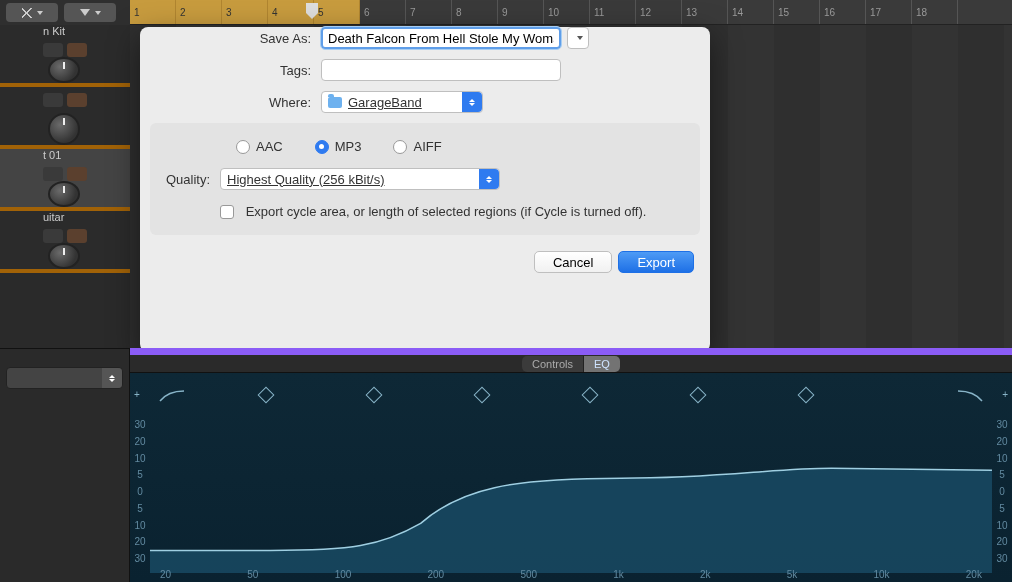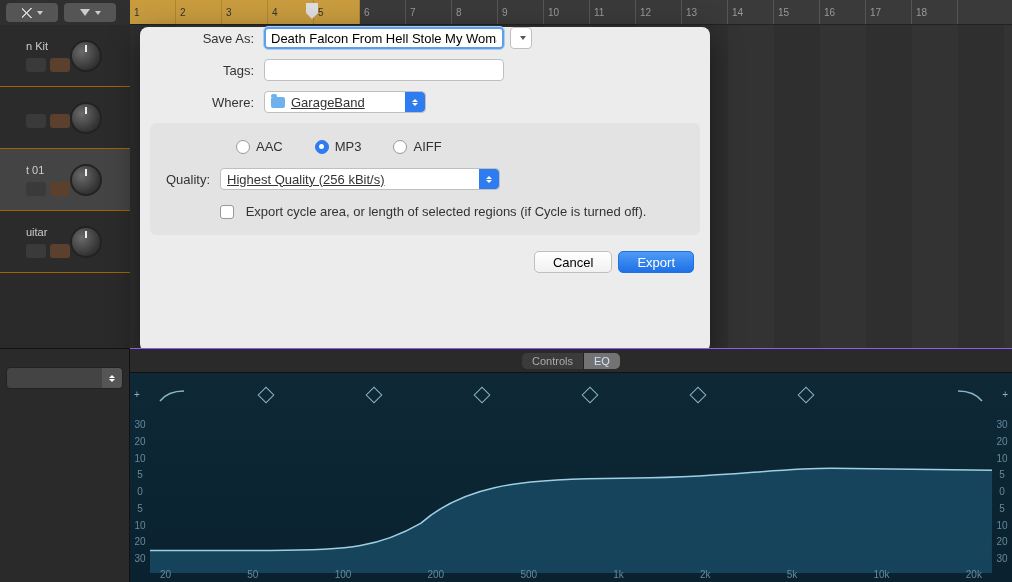--- a/index.html
+++ b/index.html
@@ -10,21 +10,21 @@
     .toolbtn { display:flex; align-items:center; justify-content:center; width:42px; height:19px; background:#555; border-radius:4px; color:#ccc; font-size:10px; gap:2px;}
     .toolbtn.split { width:52px; }
     .caret { width:0; height:0; border-left:3px solid transparent; border-right:3px solid transparent; border-top:4px solid #ccc; margin-left:3px; display:inline-block;}
     .scissor-ic { width:10px; height:10px; display:inline-block; background:
       linear-gradient(45deg, transparent 45%, #ccc 45% 55%, transparent 55%),
       linear-gradient(-45deg, transparent 45%, #ccc 45% 55%, transparent 55%); }
     .funnel-ic { width:0; height:0; border-left:5px solid transparent; border-right:5px solid transparent; border-top:7px solid #ccc; display:inline-block; }
 
     
     .tracks { position:absolute; left:0; top:25px; width:130px; background:#2b2b2b; }
-    .track { position:relative; height:62px; border-bottom:1px solid #a16207; display:flex; align-items:center; padding-left:4px; padding-right:4px; justify-content:center;}
+    .track { position:relative; height:62px; border-bottom:4px solid #a16207; display:flex; align-items:center; padding-left:4px; padding-right:4px; justify-content:space-between;flex-direction:column;}
     .track.selected { background:#444; }
     .trk-label { color:#ccc; font-size:11px; }
     .trk-sub { display:flex; gap:4px; margin-top:6px; }
     .mini-btn { width:20px; height:14px; border-radius:3px; background:#3a3a3a; display:flex; align-items:center; justify-content:center; font-size:8px; color:#ccc; }
     .mini-btn.hp { background:#5b402e; color:#ffb060; }
     .knob { width:32px; height:32px; border-radius:50%; background:radial-gradient(circle at 35% 35%, #6a6a6a, #333 70%); border:2px solid #222; position:relative; margin-right:2px; }
     .knob::after { content:''; position:absolute; top:3px; left:50%; width:2px; height:7px; background:#eee; transform:translateX(-50%); }
     .trk-stack { display:flex; flex-direction:column; }
 
     
@@ -33,21 +33,21 @@
     .ruler-cell { width:46px; border-right:1px solid #555; color:#999; font-size:10px; padding-left:4px; display:flex; align-items:center; }
     .ruler-cell.cycle { background:#c79b3e; color:#333; border-right:1px solid #b08530;}
     .playhead { position:absolute; top:3px; left:182px; width:12px; height:10px; background:#ddd; transform:translateX(-50%);}
     .playhead::after { content:''; position:absolute; top:10px; left:0; width:0; height:0; border-left:6px solid transparent; border-right:6px solid transparent; border-top:6px solid #ddd;}
     .grid { position:absolute; top:25px; left:0; right:0; bottom:0; background-image:repeating-linear-gradient(to right, #2f2f2f 0 46px, #333 46px 92px); }
 
     
     .dialog { position:absolute; left:140px; top:27px; width:570px; height:325px; background:#ececec; border-radius:8px; box-shadow:0 10px 30px rgba(0,0,0,0.5); color:#333; font-size:13px; }
     .dlg-title { text-align:center; padding:14px 0 10px; font-size:13px; color:#444; }
     .dlg-row { display:flex; align-items:center; margin-bottom:10px; }
-    .dlg-lbl { width:124px; text-align:right; padding-right:10px; }
+    .dlg-lbl { width:181px; text-align:right; padding-right:10px; }
     .txtin { border:1px solid #bfbfbf; border-radius:4px; height:22px; padding:2px 5px; font-size:13px; background:#fff; }
     .txtin.focus { border:2px solid #5f9ee9; outline:1px solid #a7cdf2; }
     .expand-btn { width:22px; height:22px; border:1px solid #bfbfbf; border-radius:4px; margin-left:6px; background:#fff; display:flex; align-items:center; justify-content:center; }
     .popup { position:relative; border:1px solid #bfbfbf; border-radius:4px; height:22px; background:#fff; padding:2px 24px 2px 6px; display:flex; align-items:center;text-decoration:underline; }
     .popup-cap { position:absolute; right:0; top:0; bottom:0; width:20px; background:#2f7bf0; border-radius:0 4px 4px 0; display:flex; flex-direction:column; align-items:center; justify-content:center; gap:1px; }
     .popup-cap::before, .popup-cap::after { content:''; width:0; height:0; border-left:3px solid transparent; border-right:3px solid transparent; }
     .popup-cap::before { border-bottom:3px solid #fff; }
     .popup-cap::after { border-top:3px solid #fff; }
     .folder-ic { width:14px; height:11px; background:#6db1ef; border-radius:2px; margin-right:6px; display:inline-block; position:relative; }
     .folder-ic::before{ content:''; position:absolute; top:-3px; left:0; width:6px; height:3px; background:#6db1ef; border-radius:2px 2px 0 0; }
@@ -57,21 +57,21 @@
     .radio { display:flex; align-items:center; gap:6px; }
     .rdot { width:14px; height:14px; border-radius:50%; border:1px solid #999; background:#fff; display:flex; align-items:center; justify-content:center; }
     .rdot.sel { background:#2f7bf0; border-color:#2f7bf0; }
     .rdot.sel::after { content:''; width:5px; height:5px; background:#fff; border-radius:50%; }
     .checkbox { width:14px; height:14px; border:1px solid #999; border-radius:3px; background:#fff; display:inline-block; margin-right:8px; vertical-align:-3px;}
     .dlg-footer { display:flex; justify-content:flex-end; gap:6px; padding:6px 16px 14px; }
     .btn { height:22px; border-radius:5px; padding:0 18px; font-size:13px; border:1px solid #bfbfbf; background:linear-gradient(#ffffff,#f1f1f1); }
     .btn.primary { background:linear-gradient(#4e9bf5,#1e70e6); color:#fff; border-color:#1e70e6; }
 
     
-    .tabstrip { position:absolute; left:130px; right:0; top:348px; height:24px; background:#2a2a2a; border-top:1px solid #8b5cf6; display:flex; justify-content:center; align-items:center; }
+    .tabstrip { position:absolute; left:130px; right:0; top:348px; height:24px; background:#2a2a2a; border-top:7px solid #8b5cf6; display:flex; justify-content:center; align-items:center; }
     .seg { display:flex; border-radius:5px; overflow:hidden; }
     .seg div { font-size:11px; color:#aaa; padding:2px 10px; background:#3b3b3b; }
     .seg div:first-child{ border-right:1px solid #222; }
     .seg div.active { background:#737373; color:#cfe4ff; }
 
     
     .eq { position:absolute; left:130px; right:0; top:372px; bottom:0; background:linear-gradient(#0e2836,#0a2230); border-top:1px solid #111; }
     .eq-svg { position:absolute; left:20px; right:20px; top:0; bottom:0; }
     .eq-label { position:absolute; font-size:10px; color:#7da8bd; }
     .eq-scale { position:absolute; top:46px; bottom:18px; width:16px; display:flex; flex-direction:column; justify-content:space-between; color:#628aa0; font-size:10px; text-align:center;}

